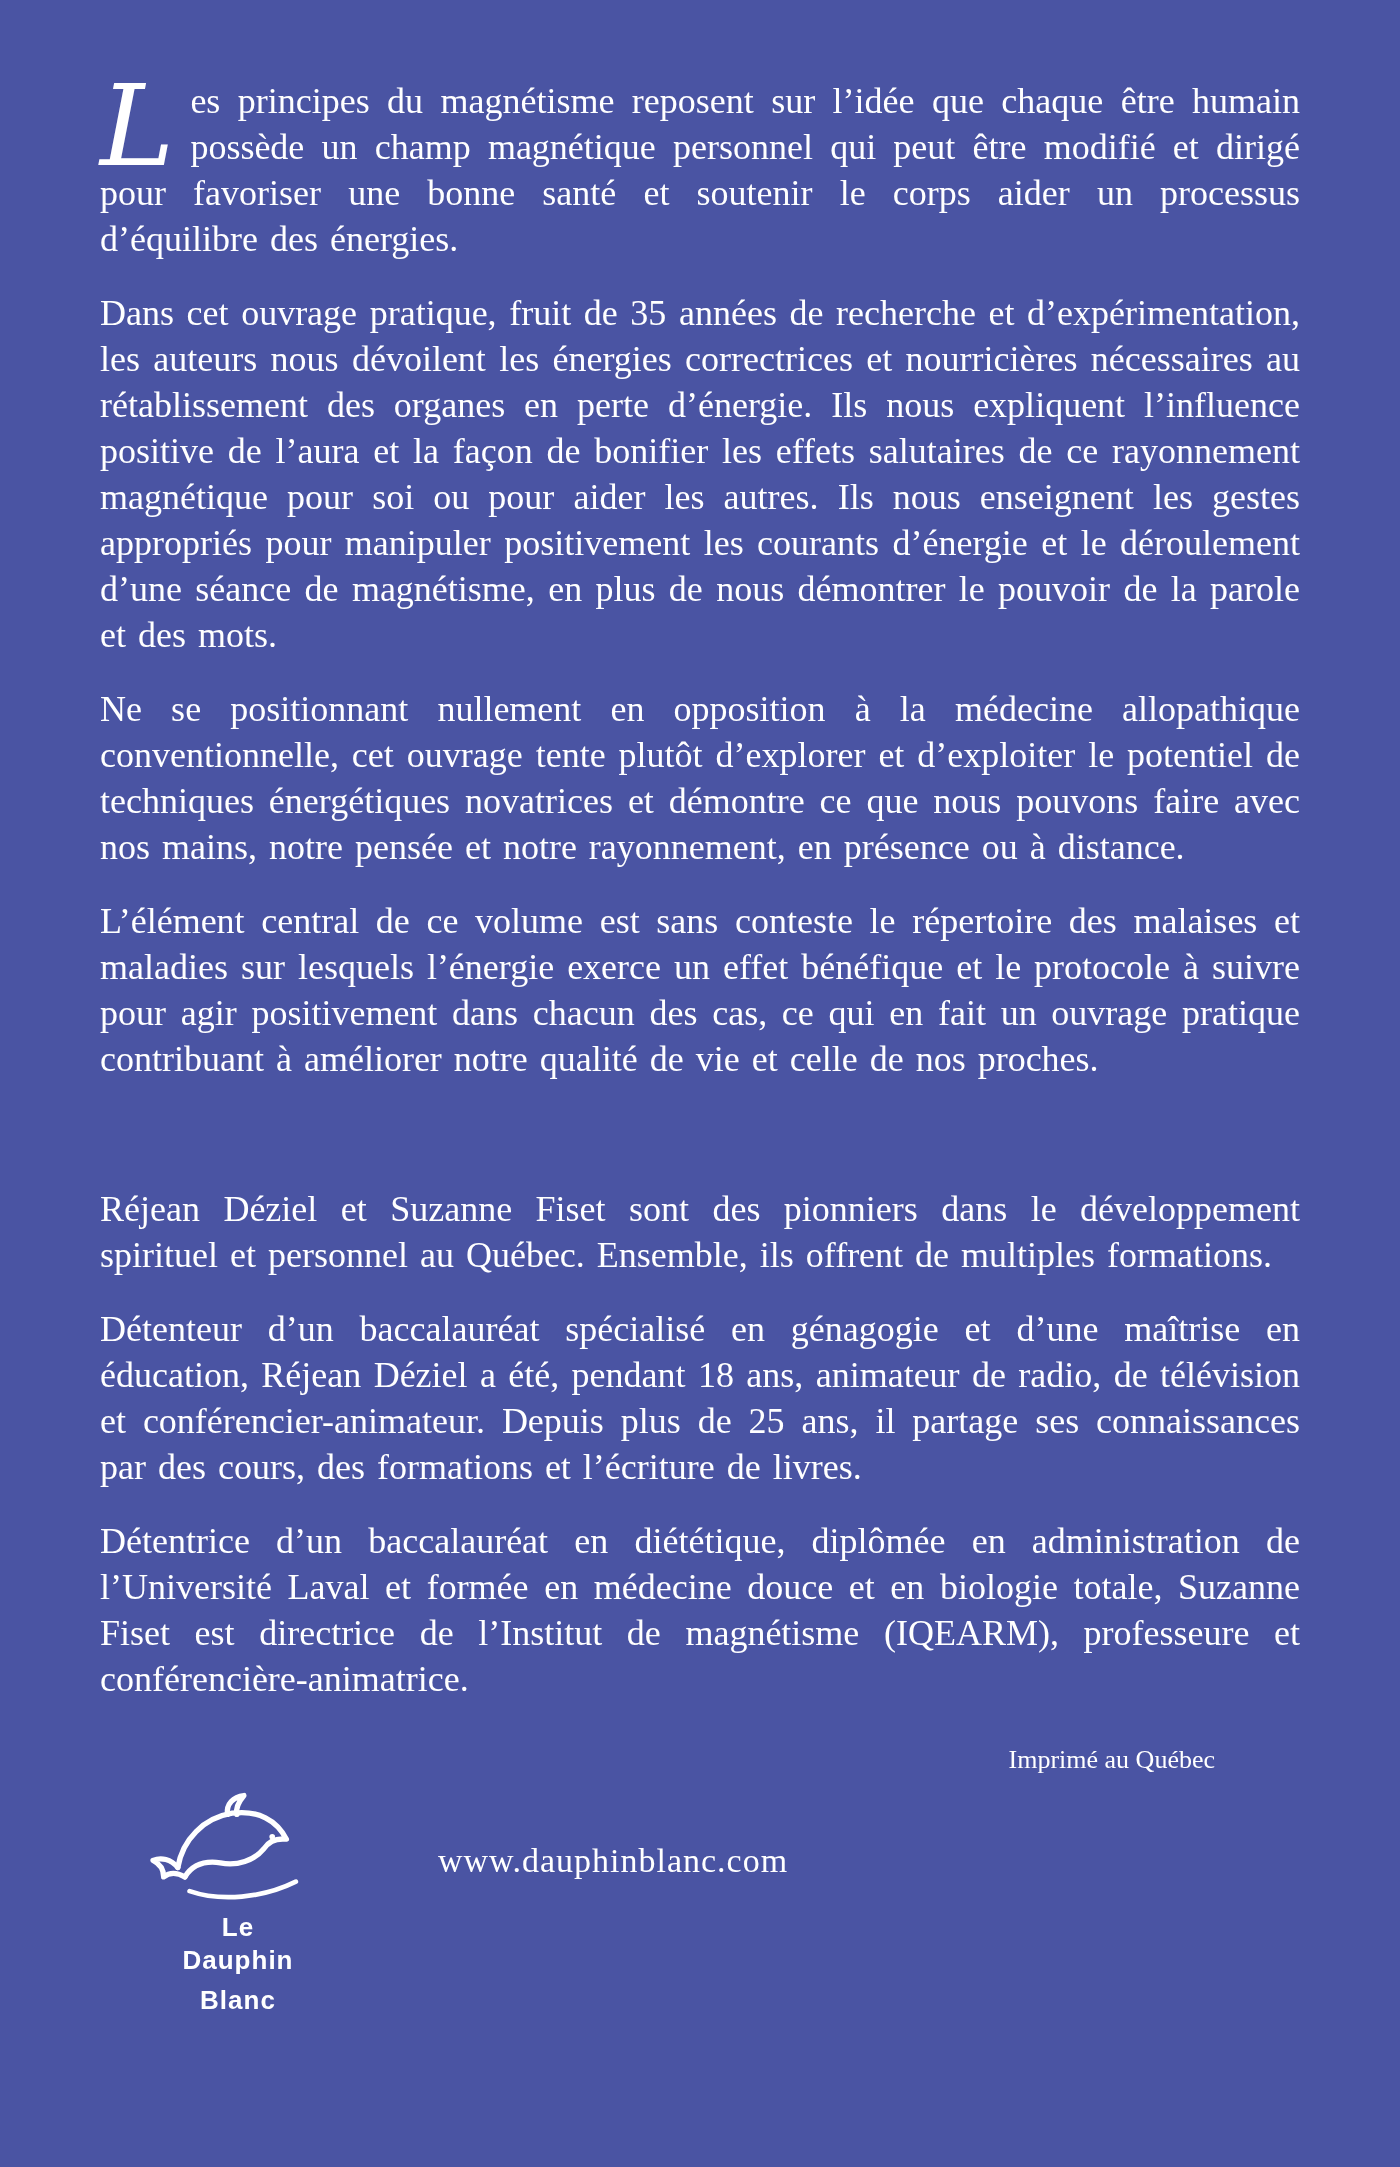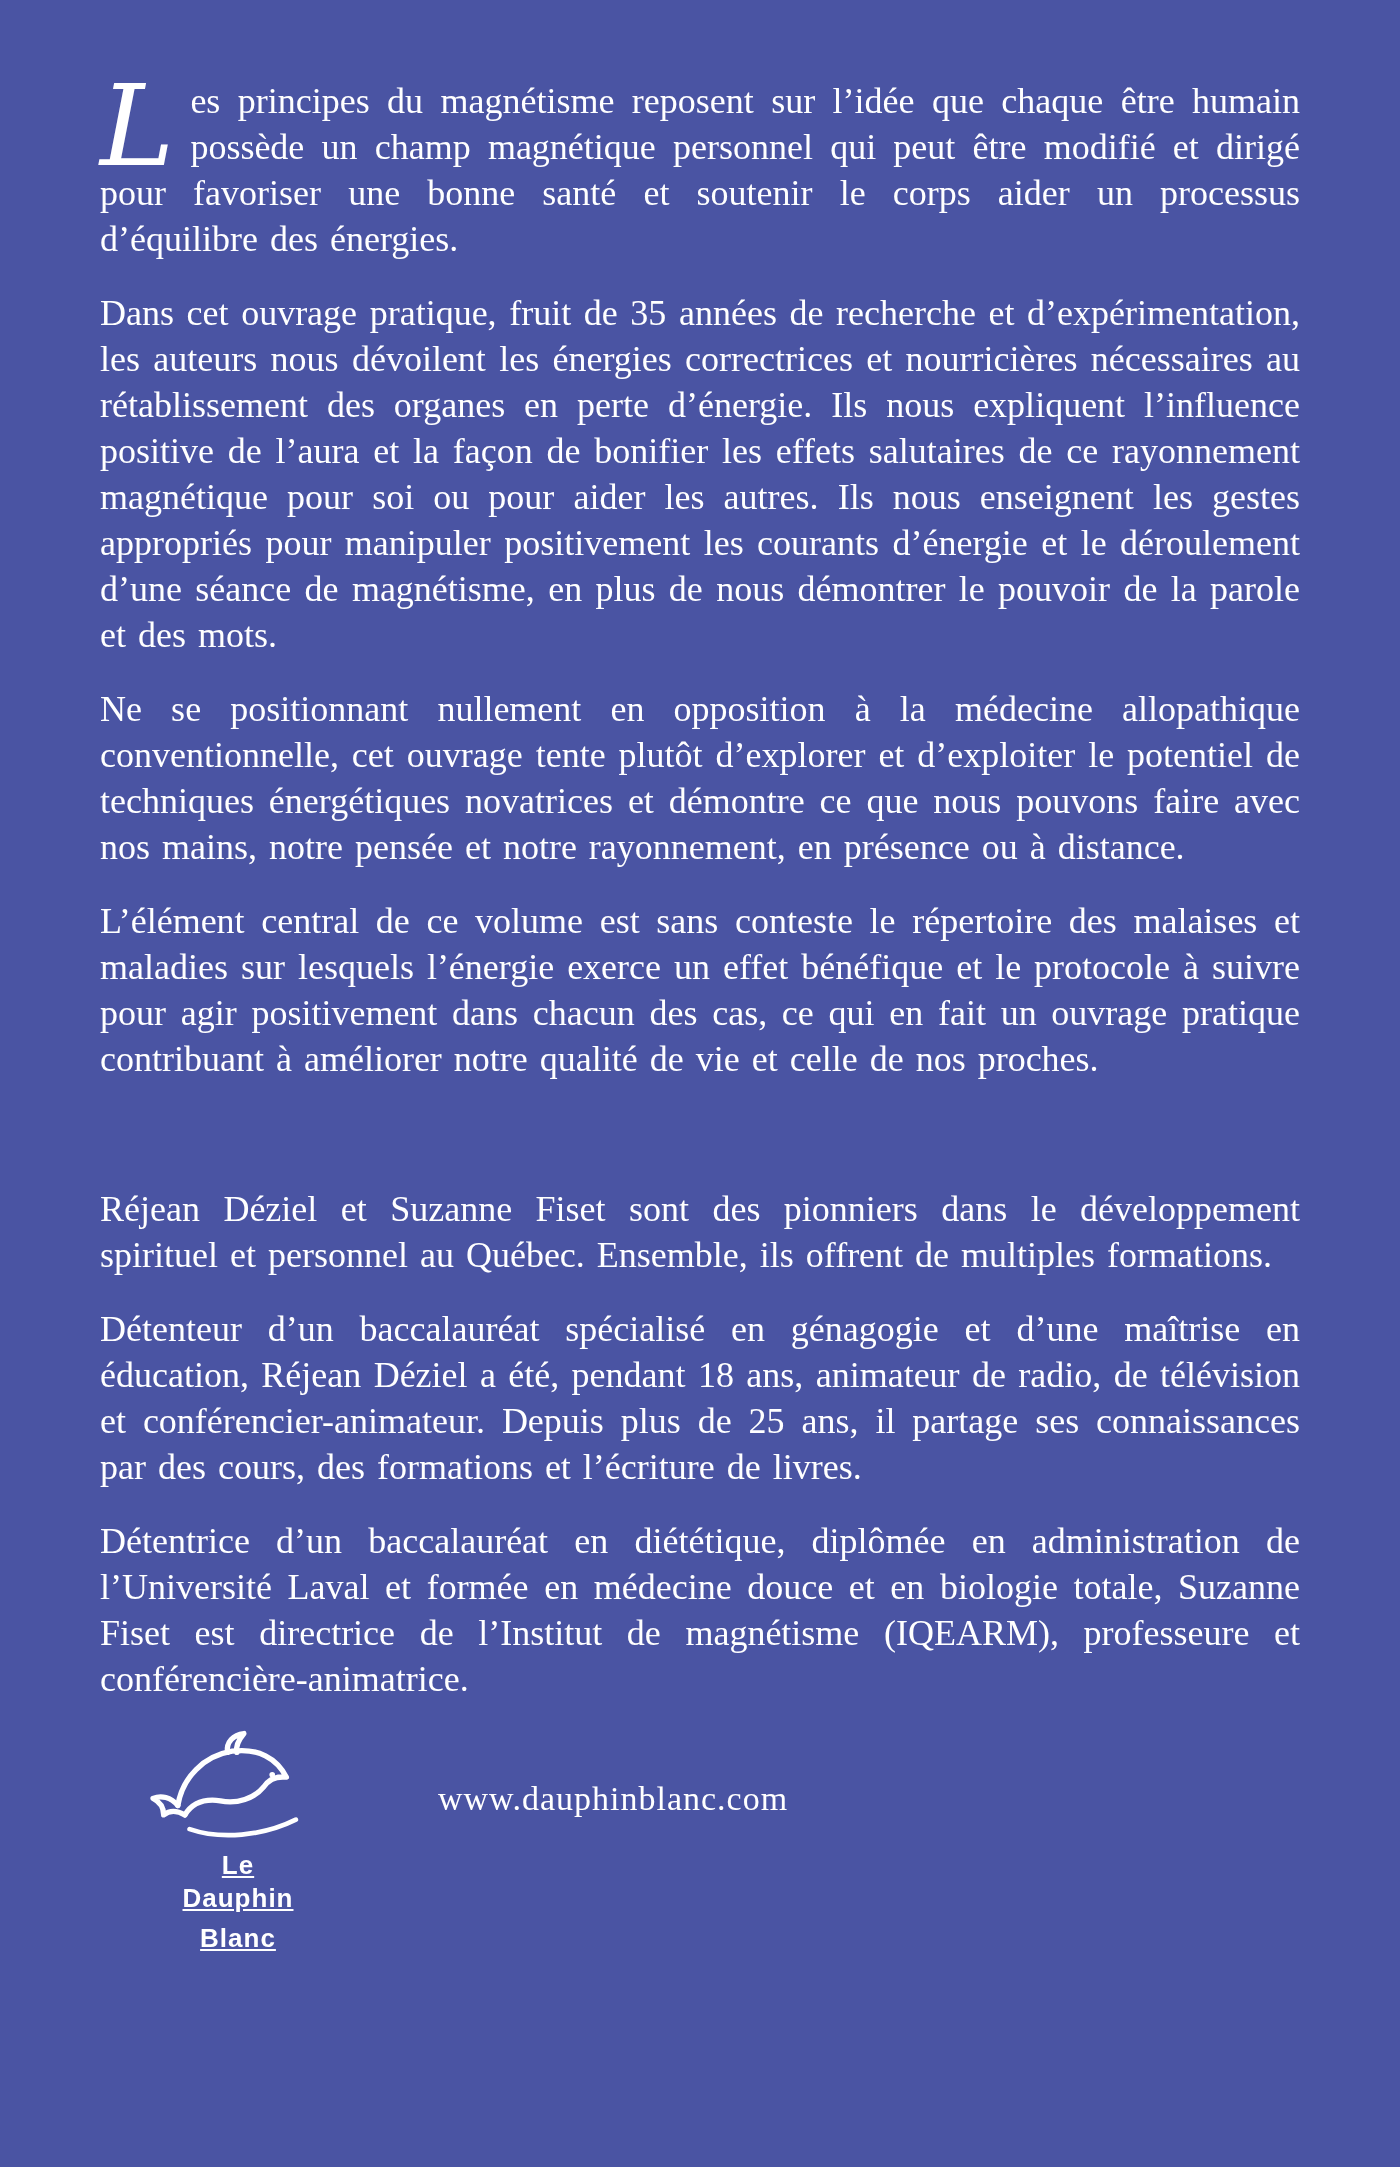--- a/index.html
+++ b/index.html
@@ -44,21 +44,20 @@
     position: relative;
     height: 290px;
     margin-top: 16px;
   }
   .logo {
     position: absolute;
     left: 28px;
     top: 0;
     width: 220px;
     text-align: center;
-    text-decoration: underline;
   }
   .logo .dolphin-wrap { display: block; margin: 0 auto; }
   .logo-text {
     font-family: "Liberation Sans", sans-serif;
     font-weight: bold;
     letter-spacing: 1px;
   }
   .logo-text .l-small { font-size: 26px; line-height: 26px; display: block; }
   .logo-text .l-big   { font-size: 26px; line-height: 40px; display: block; }
   .website {
@@ -83,20 +82,21 @@
     <p>Ne se positionnant nullement en opposition à la médecine allopathique conventionnelle, cet ouvrage tente plutôt d’explorer et d’exploiter le potentiel de techniques énergétiques novatrices et démontre ce que nous pouvons faire avec nos mains, notre pensée et notre rayonnement, en présence ou à distance.</p>
     <p>L’élément central de ce volume est sans conteste le répertoire des malaises et maladies sur lesquels l’énergie exerce un effet bénéfique et le protocole à suivre pour agir positivement dans chacun des cas, ce qui en fait un ouvrage pratique contribuant à améliorer notre qualité de vie et celle de nos proches.</p>
   </div>
 
   <div class="bio">
     <p>Réjean Déziel et Suzanne Fiset sont des pionniers dans le développement spirituel et personnel au Québec. Ensemble, ils offrent de multiples formations.</p>
     <p>Détenteur d’un baccalauréat spécialisé en génagogie et d’une maîtrise en éducation, Réjean Déziel a été, pendant 18 ans, animateur de radio, de télévision et conférencier-animateur. Depuis plus de 25 ans, il partage ses connaissances par des cours, des formations et l’écriture de livres.</p>
     <p>Détentrice d’un baccalauréat en diététique, diplômée en administration de l’Université Laval et formée en médecine douce et en biologie totale, Suzanne Fiset est directrice de l’Institut de magnétisme (IQEARM), professeure et conférencière-animatrice.</p>
   </div>
 
+  <div class="imprint">Imprimé au Québec</div>
 
   <div class="footer">
     <div class="logo">
       <span class="dolphin-wrap">
         <svg viewBox="0 0 150 100" width="180" height="118" aria-hidden="true">
           <g fill="none" stroke="#ffffff" stroke-width="4.5" stroke-linecap="round" stroke-linejoin="round">
             <path d="M24 64 C 28 40 46 22 70 18 C 92 15 108 24 116 40 C 107 39 101 42 97 48 C 89 58 74 63 60 60 C 46 58 36 62 30 72"></path>
             <path d="M66 19 C 65 10 71 4 80 3 C 75 9 73 14 74 19"></path>
             <path d="M24 64 C 18 57 10 55 3 58 C 9 61 12 66 12 72 C 17 68 23 68 30 72"></path>
             <circle cx="104" cy="38" r="2.4" fill="#ffffff" stroke="none"></circle>

